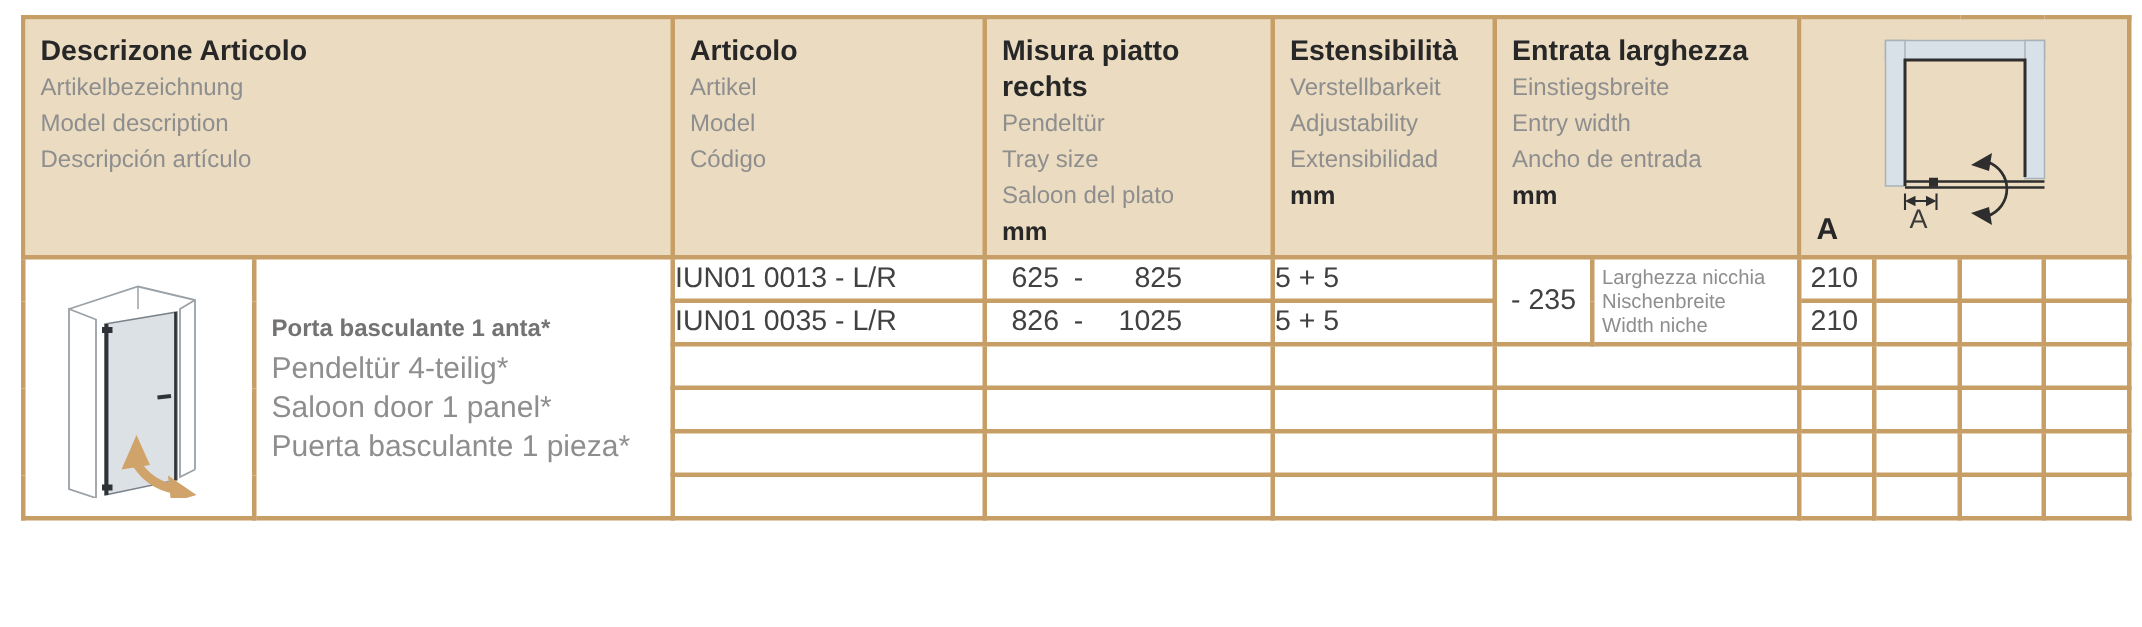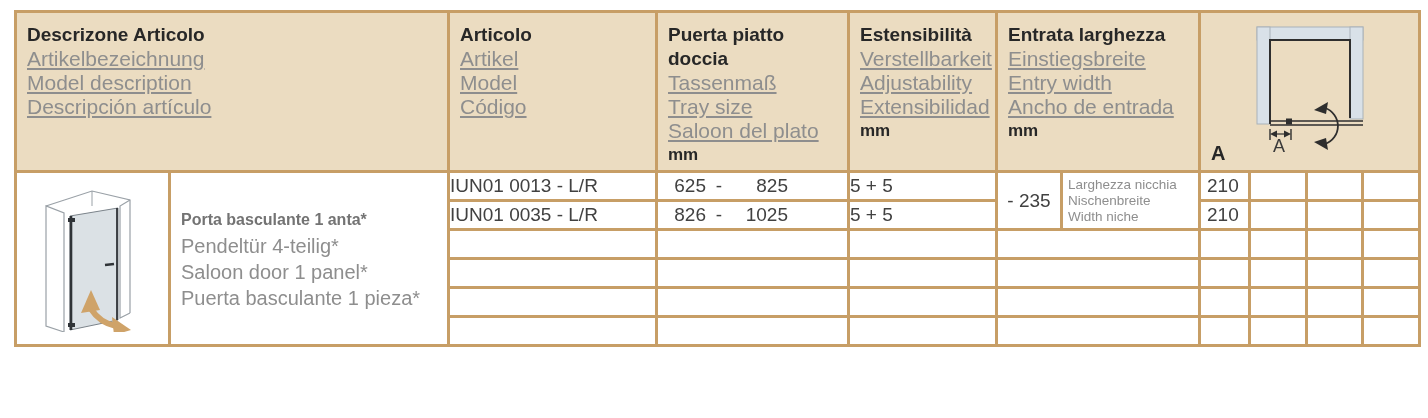--- a/index.html
+++ b/index.html
@@ -27,21 +27,21 @@
   thead tr { height: 160px; }
   tbody tr { height: 29px; }
   th {
     background: #ebdcc1;
     text-align: left;
     vertical-align: top;
     padding: 10px 8px 0 10px;
     font-weight: normal;
   }
   .h-title { font-weight: bold; color: #272727; font-size: 19px; line-height: 24px; }
-  .h-sub   { color: #8e8e8e; font-size: 21px; line-height: 24px; text-decoration: underline; }
+  .h-sub   { color: #8e8e8e; font-size: 16px; line-height: 24px; }
   .h-unit  { font-weight: bold; color: #272727; font-size: 17px; line-height: 24px; }
   td { background: #ffffff; font-size: 19px; color: #414141; vertical-align: middle; padding: 0; }
   .pad-l { padding-left: 0; }
   .illus-cell { text-align: center; vertical-align: middle; }
   .prod-cell { vertical-align: middle; padding-left: 10px; }
   .p-title { font-weight: bold; color: #737373; font-size: 16px; line-height: 26px; }
   .p-sub { color: #8e8e8e; font-size: 20px; line-height: 26px; }
   .range { display: flex; align-items: center; }
   .r-from { display: inline-block; width: 48px; text-align: right; }
   .r-sep  { display: inline-block; width: 26px; text-align: center; }
@@ -96,22 +96,22 @@
           <div class="h-sub">Model description</div>
           <div class="h-sub">Descripción artículo</div>
         </th>
         <th>
           <div class="h-title">Articolo</div>
           <div class="h-sub">Artikel</div>
           <div class="h-sub">Model</div>
           <div class="h-sub">Código</div>
         </th>
         <th>
-          <div class="h-title">Puerta piatto doccia</div>
-          <div class="h-sub">Tassenmaß</div>
+          <div class="h-title">Misura piatto rechts</div>
+          <div class="h-sub">Pendeltür</div>
           <div class="h-sub">Tray size</div>
           <div class="h-sub">Saloon del plato</div>
           <div class="h-unit">mm</div>
         </th>
         <th>
           <div class="h-title">Estensibilità</div>
           <div class="h-sub">Verstellbarkeit</div>
           <div class="h-sub">Adjustability</div>
           <div class="h-sub">Extensibilidad</div>
           <div class="h-unit">mm</div>

